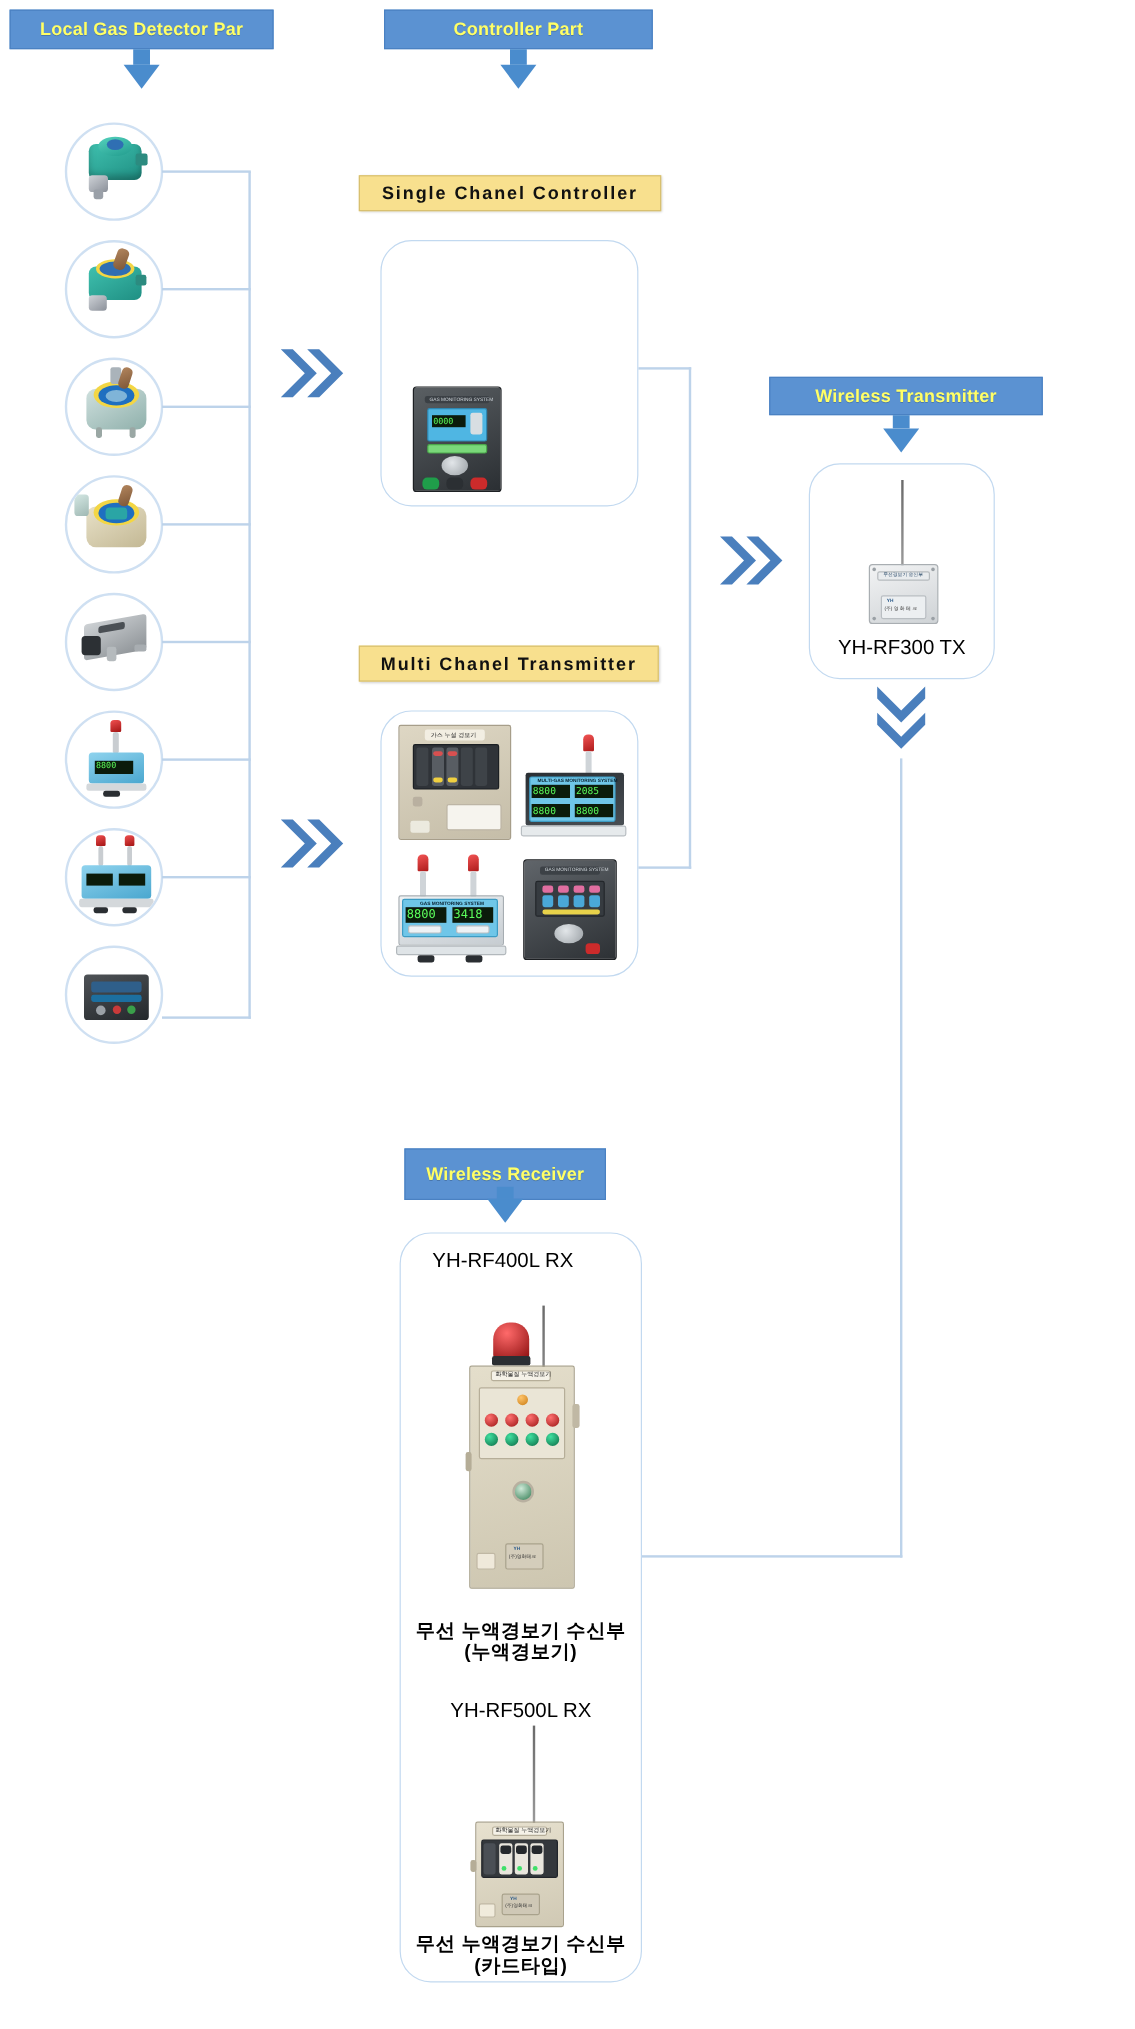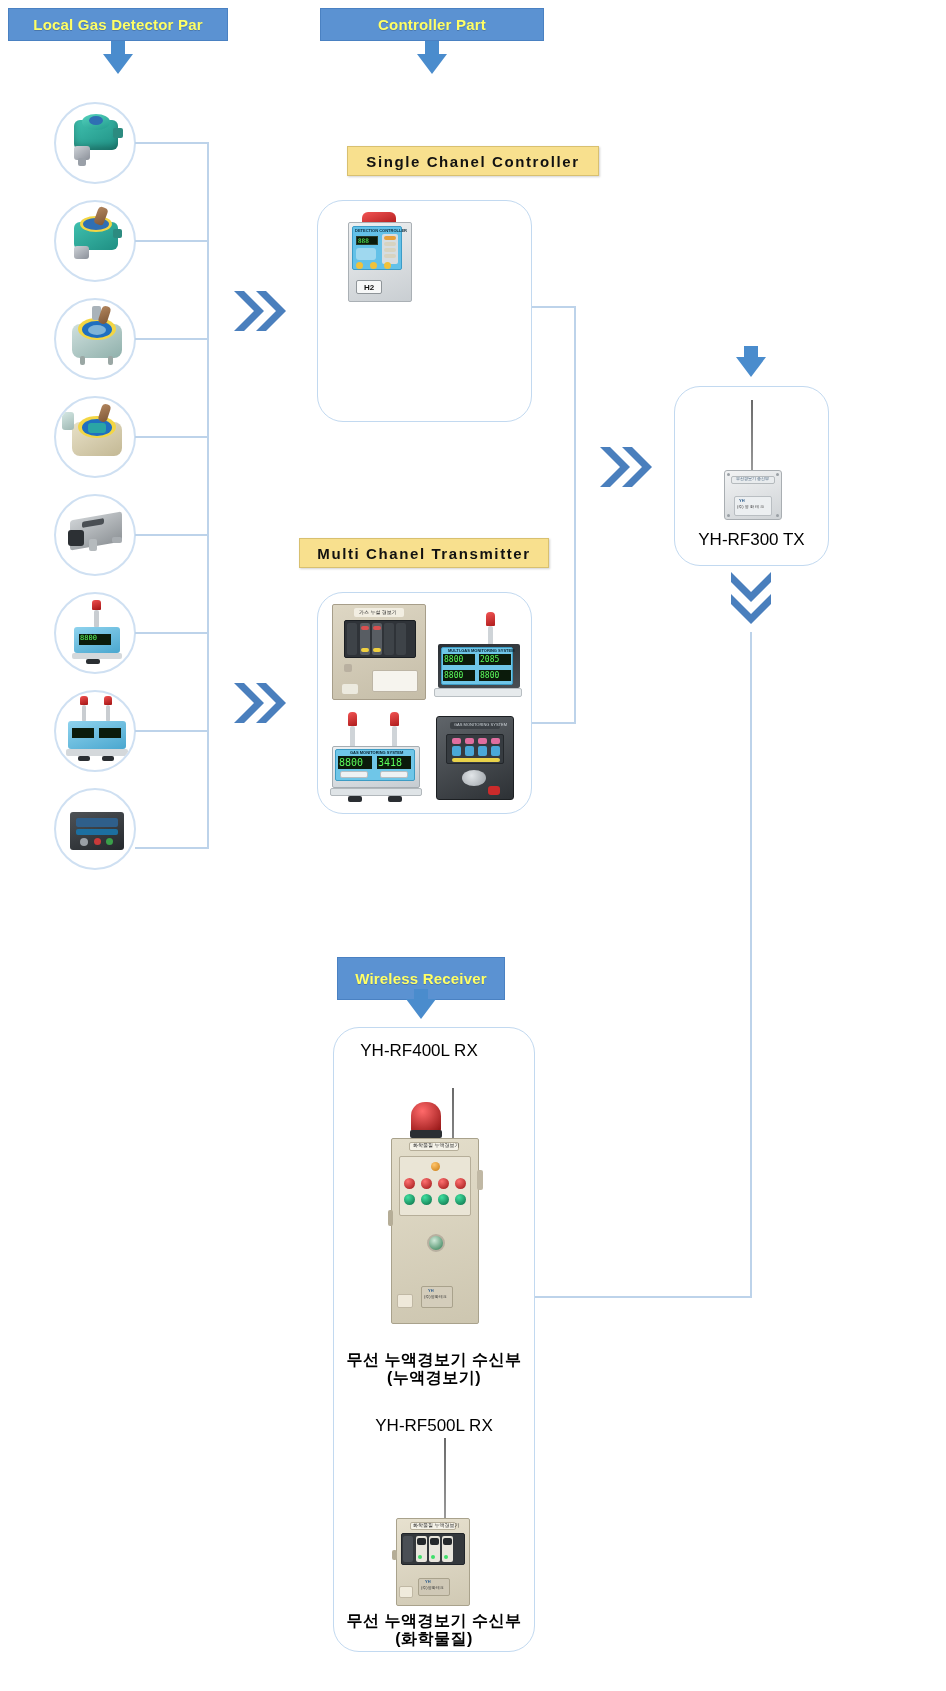--- a/index.html
+++ b/index.html
@@ -121,20 +121,23 @@
   </div>
   <div class="banner-stem" style="left:111px;top:41px;height:13px;"></div>
   <div class="banner-arrow" style="left:103px;top:54px;"></div>
 
   <div class="banner" style="left:320px;top:8px;width:224px;height:33px;font-size:15px;">
     <span>Controller Part</span>
   </div>
   <div class="banner-stem" style="left:425px;top:41px;height:13px;"></div>
   <div class="banner-arrow" style="left:417px;top:54px;"></div>
 
+  <div class="banner" style="left:641px;top:314px;width:228px;height:32px;font-size:15px;">
+    <span>Wireless Transmitter</span>
+  </div>
   <div class="banner-stem" style="left:744px;top:346px;height:11px;"></div>
   <div class="banner-arrow" style="left:736px;top:357px;"></div>
 
   <div class="banner" style="left:337px;top:957px;width:168px;height:43px;font-size:15px;">
     <span>Wireless Receiver</span>
   </div>
   <div class="banner-stem" style="left:414px;top:989px;height:10px;"></div>
   <div class="banner-arrow" style="left:406px;top:999px;"></div>
 
   <div class="bubble" style="left:54px;top:102px;">
@@ -247,48 +250,42 @@
       <path d="M24 3 L44 23 L24 43 L34 43 L54 23 L34 3 Z" fill="#4a7fbd"></path>
     </svg>
   </div>
   <div class="chev" style="left:232px;top:680px;">
     <svg width="56" height="46" viewBox="0 0 56 46">
       <path d="M2 3 L22 23 L2 43 L12 43 L32 23 L12 3 Z" fill="#4a7fbd"></path>
       <path d="M24 3 L44 23 L24 43 L34 43 L54 23 L34 3 Z" fill="#4a7fbd"></path>
     </svg>
   </div>
 
-  <div class="ybar" style="left:299px;top:146px;width:252px;height:30px;font-size:15px;margin-left:48px;">
+  <div class="ybar" style="left:299px;top:146px;width:252px;height:30px;font-size:15px;">
     <span>Single Chanel Controller</span>
   </div>
 
   <div class="group-box" style="left:317px;top:200px;width:215px;height:222px;"></div>
 
-  <div class="ph" style="left:338px;top:212px;width:86px;height:92px;">
-    <div class="dev-body" style="left:24px;top:0px;width:34px;height:12px;border-radius:6px 6px 2px 2px;background:linear-gradient(160deg,#f25454,#b11d1d);"></div>
-    <div class="dev-body" style="left:10px;top:10px;width:64px;height:80px;border-radius:2px;background:linear-gradient(160deg,#eef0f1,#c9ced2);border:1px solid #aab0b5;"></div>
-    <div class="dev-body" style="left:14px;top:14px;width:50px;height:44px;background:#63c1e8;border:1px solid #3c9cc7;"></div>
-    <div class="tinytxt" style="left:17px;top:16px;font-size:4px;color:#0a2a3a;font-weight:bold;">DETECTION CONTROLLER</div>
-    <div class="lcd" style="left:18px;top:24px;width:22px;height:9px;border:1px solid #2b3b2b;"></div>
-    <div class="tinytxt" style="left:20px;top:25px;font-size:6px;color:#5bfb5b;font-family:'DejaVu Sans Mono',monospace;">888</div>
-    <div class="dev-body" style="left:44px;top:22px;width:16px;height:30px;background:#d8dde0;"></div>
-    <div class="dev-body" style="left:46px;top:24px;width:12px;height:4px;background:#e8a13a;"></div>
-    <div class="dev-body" style="left:46px;top:30px;width:12px;height:4px;background:#d8d3c0;"></div>
-    <div class="dev-body" style="left:46px;top:36px;width:12px;height:4px;background:#d8d3c0;"></div>
-    <div class="dev-body" style="left:46px;top:42px;width:12px;height:4px;background:#d8d3c0;"></div>
-    <div class="dev-body" style="left:18px;top:36px;width:20px;height:12px;border-radius:3px;background:#9fd8ef;"></div>
-    <div class="dev-body" style="left:18px;top:50px;width:7px;height:7px;border-radius:50%;background:#f0c23a;"></div>
-    <div class="dev-body" style="left:32px;top:50px;width:7px;height:7px;border-radius:50%;background:#f0c23a;"></div>
-    <div class="dev-body" style="left:46px;top:50px;width:7px;height:7px;border-radius:50%;background:#f0c23a;"></div>
-    <div class="dev-body" style="left:18px;top:68px;width:26px;height:14px;background:#f7f8f8;border:1px solid #8f9599;display:flex;align-items:center;justify-content:center;">
-      <span class="tinytxt" style="position:static;font-size:8px;font-weight:bold;color:#111;">H2</span>
-    </div>
-  </div>
-
-
+
+
+  <div class="ph" style="left:338px;top:318px;width:86px;height:94px;">
+    <div class="dev-body" style="left:6px;top:4px;width:74px;height:88px;border-radius:3px;background:linear-gradient(155deg,#5a5f63,#2b2f33);border:1px solid #1d2023;"></div>
+    <div class="dev-body" style="left:16px;top:12px;width:54px;height:6px;background:#3b4045;"></div>
+    <div class="tinytxt" style="left:20px;top:12px;font-size:4px;color:#cfd5da;">GAS MONITORING SYSTEM</div>
+    <div class="dev-body" style="left:18px;top:22px;width:50px;height:28px;background:#4fb6e3;border:1px solid #2e88b3;"></div>
+    <div class="lcd" style="left:22px;top:28px;width:28px;height:10px;"></div>
+    <div class="tinytxt" style="left:23px;top:29px;font-size:7px;color:#5bfb5b;font-family:'DejaVu Sans Mono',monospace;">0000</div>
+    <div class="dev-body" style="left:54px;top:26px;width:10px;height:18px;background:#d8dee2;"></div>
+    <div class="dev-body" style="left:18px;top:52px;width:50px;height:8px;background:#7ad87a;border:1px solid #4aa84a;"></div>
+    <div class="dev-body" style="left:30px;top:62px;width:22px;height:16px;border-radius:50%;background:radial-gradient(circle at 40% 35%,#e2e6e9,#9aa0a5);"></div>
+    <div class="dev-body" style="left:14px;top:80px;width:14px;height:10px;border-radius:4px;background:#1f9d4a;"></div>
+    <div class="dev-body" style="left:34px;top:80px;width:14px;height:10px;border-radius:4px;background:#2b2f33;"></div>
+    <div class="dev-body" style="left:54px;top:80px;width:14px;height:10px;border-radius:4px;background:#cc2b2b;"></div>
+  </div>
 
 
   <div class="ybar" style="left:299px;top:538px;width:250px;height:30px;font-size:15px;">
     <span>Multi Chanel Transmitter</span>
   </div>
 
   <div class="group-box" style="left:317px;top:592px;width:215px;height:222px;"></div>
 
   <div class="ph" style="left:332px;top:604px;width:96px;height:98px;">
     <div class="dev-body" style="left:0px;top:0px;width:94px;height:96px;background:linear-gradient(160deg,#ded7c4,#c5bda8);border:1px solid #a79e8a;"></div>
@@ -459,16 +456,16 @@
     <div class="dev-body" style="left:56px;top:117px;width:4px;height:4px;background:#3fe06a;"></div>
     <div class="dev-body" style="left:30px;top:140px;width:32px;height:18px;background:#cfc8b6;border:1px solid #a9a28c;"></div>
     <div class="tinytxt" style="left:37px;top:141px;font-size:4px;color:#2a5a8a;font-weight:bold;">YH</div>
     <div class="tinytxt" style="left:33px;top:147px;font-size:4px;color:#333;">(주)영화테크</div>
     <div class="dev-body" style="left:11px;top:148px;width:14px;height:12px;background:#f0ebdc;border:1px solid #c0b8a4;"></div>
     <div class="dev-body" style="left:4px;top:112px;width:5px;height:10px;background:#b5ad97;"></div>
   </div>
 
   <div class="cap-ko" style="left:333px;top:1612px;width:202px;font-size:16px;">
     <div>무선 누액경보기 수신부</div>
-    <div>(화학물질)</div>
+    <div>(카드타입)</div>
   </div>
 
 </div>
 
 </body></html>

